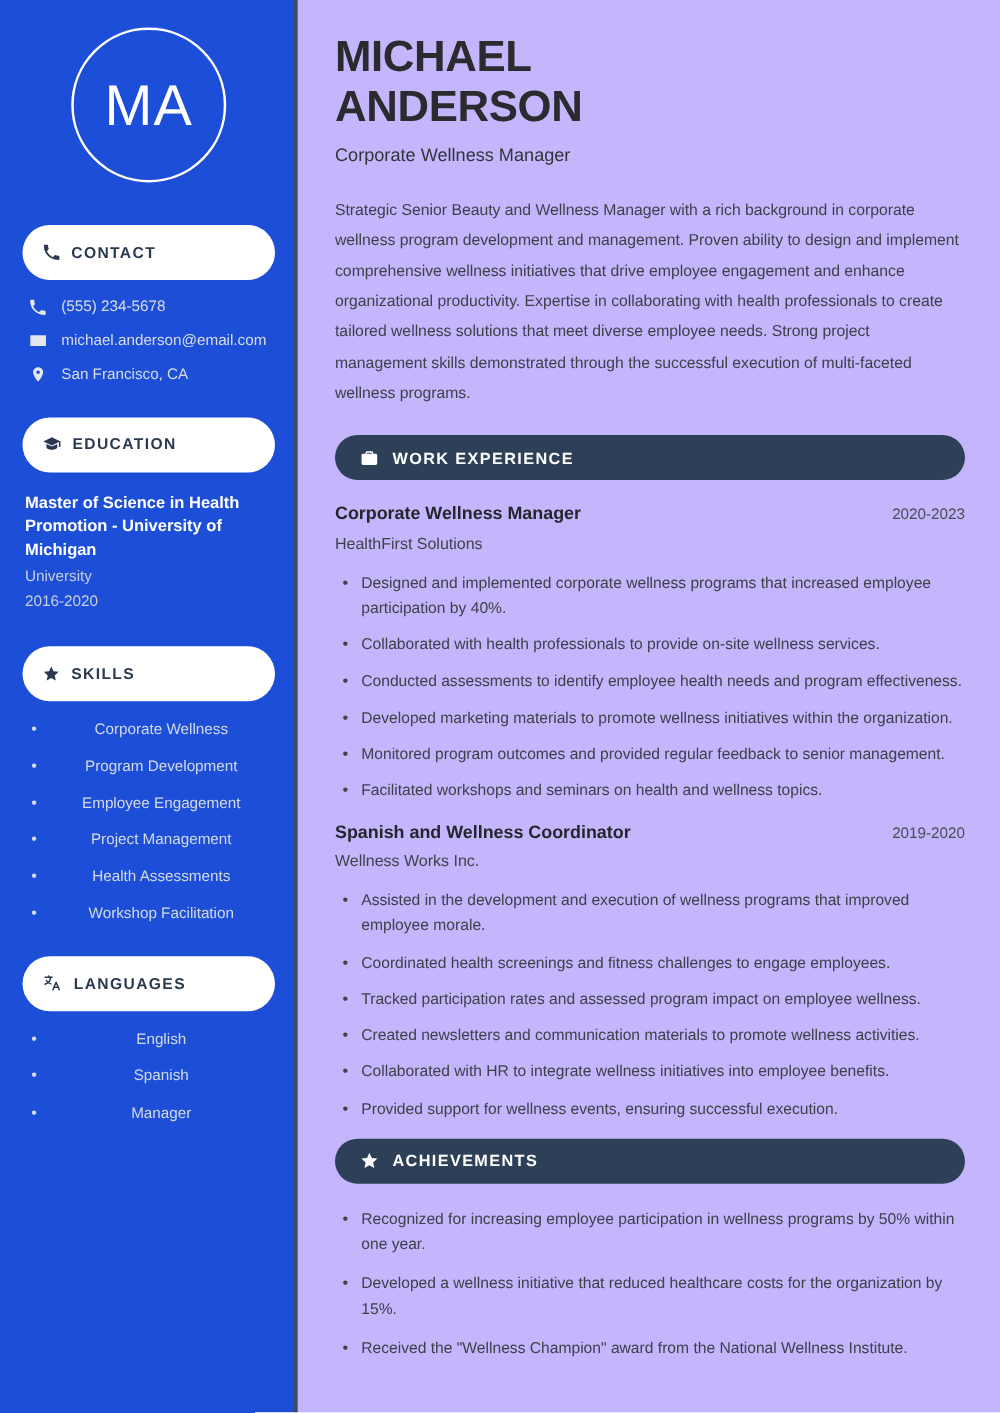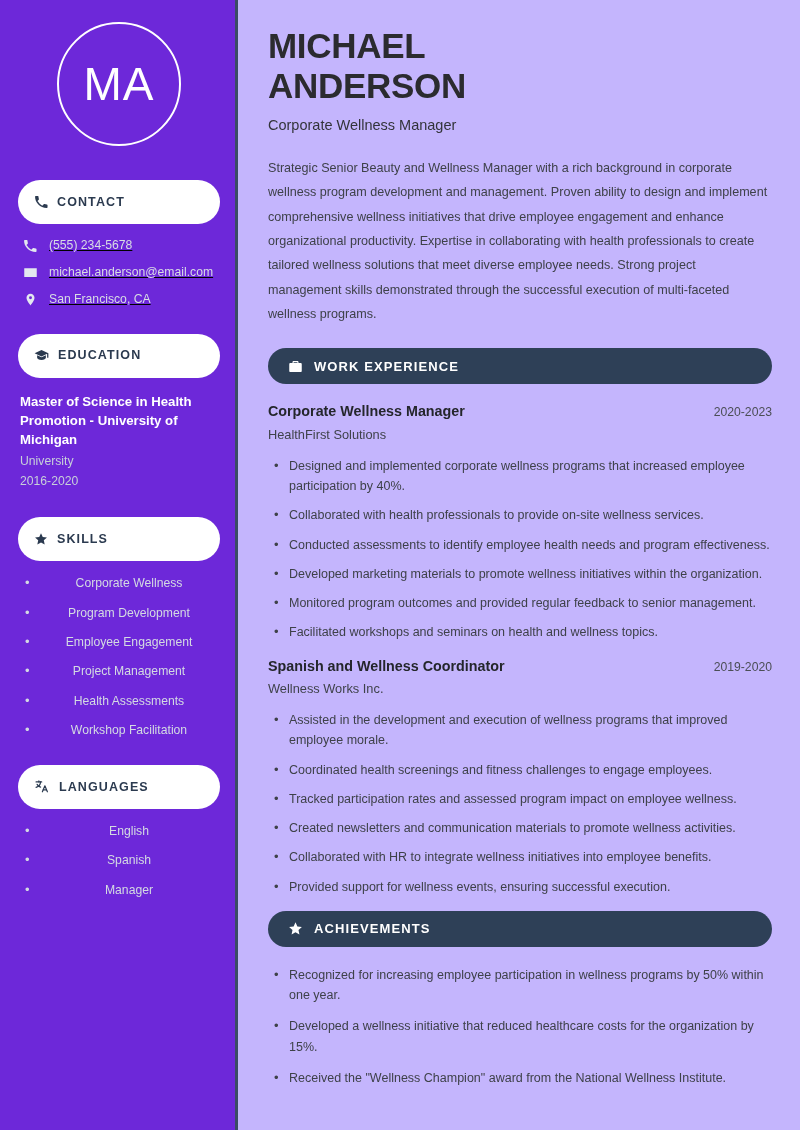--- a/index.html
+++ b/index.html
@@ -18,21 +18,21 @@
     height: 1130px;
     display: flex;
     background: #f7f7f8;
     overflow: hidden;
   }
 
   
   .sidebar {
     width: 238px;
     min-width: 238px;
-    background: #6d28d9;
+    background: #1d4ed8;
     padding: 0 18px;
     position: relative;
   }
   .sidebar::after {
     content: "";
     position: absolute;
     top: 0; right: 0; bottom: 0;
     width: 3px;
     background: #3a4c64;
   }
@@ -70,21 +70,21 @@
     margin-bottom: 14px;
   }
   .pill-light .pill-label {
     font-size: 12.5px;
     font-weight: 700;
     letter-spacing: 1.1px;
     line-height: 1;
   }
   .pill-light svg { display: block; }
 
-  .contact-list { margin-bottom: 26px; text-decoration: underline; }
+  .contact-list { margin-bottom: 26px; }
   .contact-row {
     display: flex;
     align-items: center;
     gap: 11px;
     margin-bottom: 11px;
     padding-left: 4px;
   }
   .contact-row .ico {
     width: 16px;
     display: flex;

